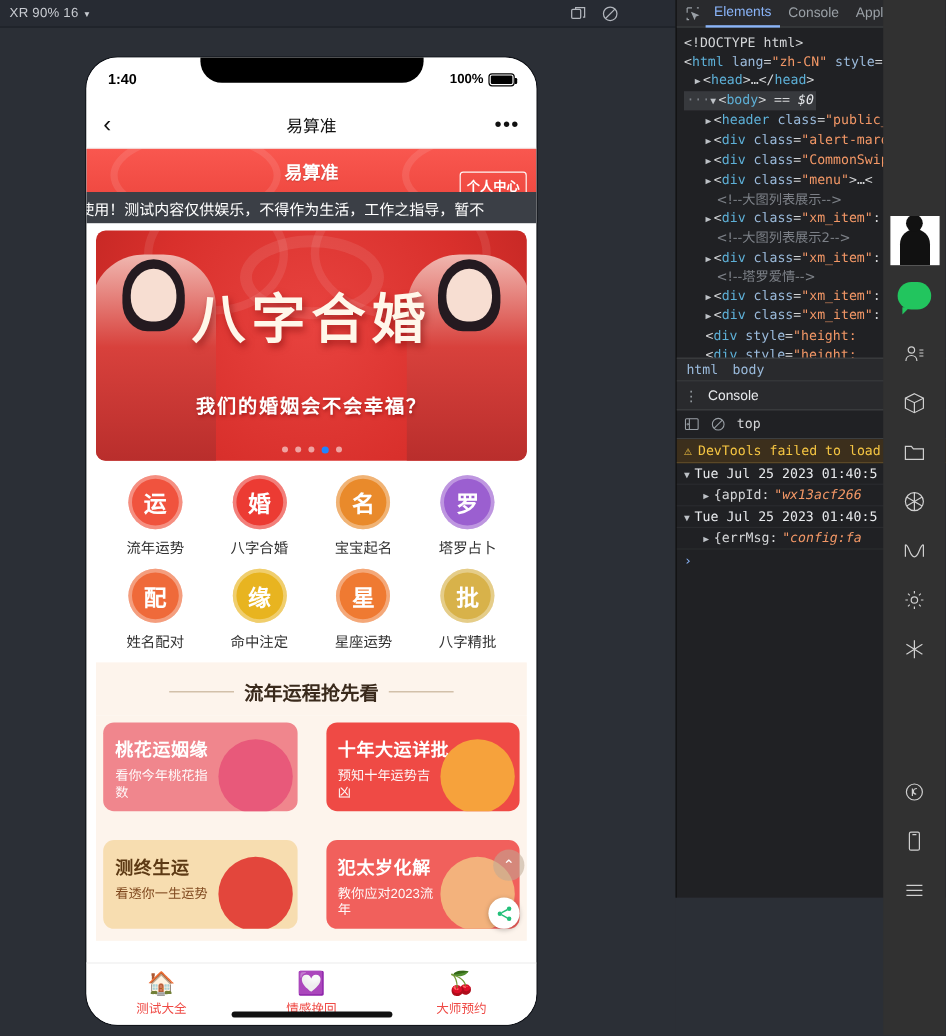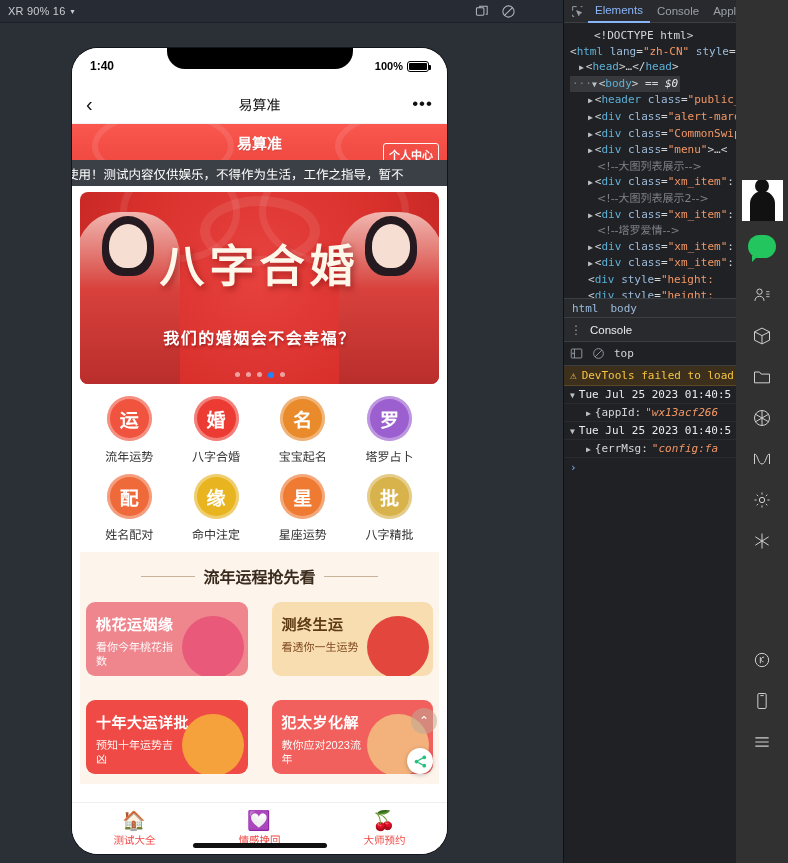--- a/index.html
+++ b/index.html
@@ -209,21 +209,21 @@
   .tab{ flex:1; display:flex; flex-direction:column; align-items:center; gap:2px;}
   .tab .ti{ font-size:19px; line-height:1;}
   .tab .tl{ font-size:10.5px; color:#ef4a45;}
   #home-ind{
     position:absolute; left:50%; transform:translateX(-50%); bottom:6px;
     width:134px;height:5px;border-radius:3px;background:#111;
   }
 
   
   #devtools{
-    position:absolute; right:0; top:0; width:225px; height:863px;
+    position:absolute; right:0; top:0; width:225px; height:748px;
     background:#202124; color:#d4d6d8;
     font-family:"DejaVu Sans Mono","Liberation Mono",monospace;
     border-left:1px solid #111;
   }
   #dt-tabs{
     height:23px; display:flex; align-items:center; gap:0;
     background:#292a2d; border-bottom:1px solid #3c3f41; padding-left:2px;
   }
   .dt-tb-ico{ width:22px;height:23px;display:flex;align-items:center;justify-content:center;color:#9aa0a6;}
   .dt-tab{
@@ -433,29 +433,29 @@
           <span class="ln"></span>
         </div>
       </div>
 
       <div id="promos">
           <div class="promo" style="background: rgb(240, 134, 141);">
             <h4>桃花运姻缘</h4>
             <p>看你今年桃花指数</p>
             <div class="art" style="background: rgb(232, 89, 122);"></div>
           </div>
+          <div class="promo" style="background: rgb(239, 74, 69);">
+            <h4>十年大运详批</h4>
+            <p>预知十年运势吉凶</p>
+            <div class="art" style="background: rgb(246, 162, 60);"></div>
+          </div>
           <div class="promo" style="background: rgb(247, 221, 176); color: rgb(122, 66, 24);">
             <h4 style="color: rgb(93, 58, 20);">测终生运</h4>
             <p>看透你一生运势</p>
             <div class="art" style="background: rgb(227, 70, 60);"></div>
-          </div>
-          <div class="promo" style="background: rgb(239, 74, 69);">
-            <h4>十年大运详批</h4>
-            <p>预知十年运势吉凶</p>
-            <div class="art" style="background: rgb(246, 162, 60);"></div>
           </div>
           <div class="promo" style="background: rgb(241, 96, 92);">
             <h4>犯太岁化解</h4>
             <p>教你应对2023流年</p>
             <div class="art" style="background: rgb(243, 178, 124);"></div>
           </div>
         </div>
 
       <div id="float-up">⌃</div>
       <div id="float-share">
@@ -494,21 +494,21 @@
           <path d="M2 2h5M2 2v5M2 12v2h2M14 2h-2"></path>
             <path d="M7 7l6 2.5-2.6 1L9.6 13z" fill="currentColor"></path>
         </svg>
       </span>
       <span class="dt-tab active">Elements</span>
       <span class="dt-tab">Console</span>
       <span class="dt-tab">Applica</span>
     </div>
 
     <div id="dom-tree">
-        <div class="ln" style="padding-left: 0px; margin-left: 24px;"><span class="pn">&lt;!DOCTYPE html&gt;</span></div>
+        <div class="ln" style="padding-left: 0px;"><span class="pn">&lt;!DOCTYPE html&gt;</span></div>
         <div class="ln" style="padding-left: 0px;"><span class="pn">&lt;</span><span class="tg">html</span> <span class="at">lang</span>=<span class="av">"zh-CN"</span> <span class="at">style</span>=<span class="av">"font-s</span></div>
         <div class="ln" style="padding-left: 9px;"><span class="tri">▶</span><span class="pn">&lt;</span><span class="tg">head</span><span class="pn">&gt;…&lt;/</span><span class="tg">head</span><span class="pn">&gt;</span></div>
         <div class="ln" style="padding-left: 0px;"><span class="sel"><span class="cm">···</span><span class="tri">▼</span><span class="pn">&lt;</span><span class="tg">body</span><span class="pn">&gt;</span> == <span class="dollar">$0</span></span></div>
         <div class="ln" style="padding-left: 18px;"><span class="tri">▶</span><span class="pn">&lt;</span><span class="tg">header</span> <span class="at">class</span>=<span class="av">"public_header"</span></div>
         <div class="ln" style="padding-left: 18px;"><span class="tri">▶</span><span class="pn">&lt;</span><span class="tg">div</span> <span class="at">class</span>=<span class="av">"alert-marquee"</span> <span class="at">id</span></div>
         <div class="ln" style="padding-left: 18px;"><span class="tri">▶</span><span class="pn">&lt;</span><span class="tg">div</span> <span class="at">class</span>=<span class="av">"CommonSwiper"</span><span class="pn">&gt;…&lt;</span></div>
         <div class="ln" style="padding-left: 18px;"><span class="tri">▶</span><span class="pn">&lt;</span><span class="tg">div</span> <span class="at">class</span>=<span class="av">"menu"</span><span class="pn">&gt;…&lt;</span></div>
         <div class="ln" style="padding-left: 27px;"><span class="cm cjk">&lt;!--大图列表展示--&gt;</span></div>
         <div class="ln" style="padding-left: 18px;"><span class="tri">▶</span><span class="pn">&lt;</span><span class="tg">div</span> <span class="at">class</span>=<span class="av">"xm_item"</span><span class="pn">:</span></div>
         <div class="ln" style="padding-left: 27px;"><span class="cm cjk">&lt;!--大图列表展示2--&gt;</span></div>

